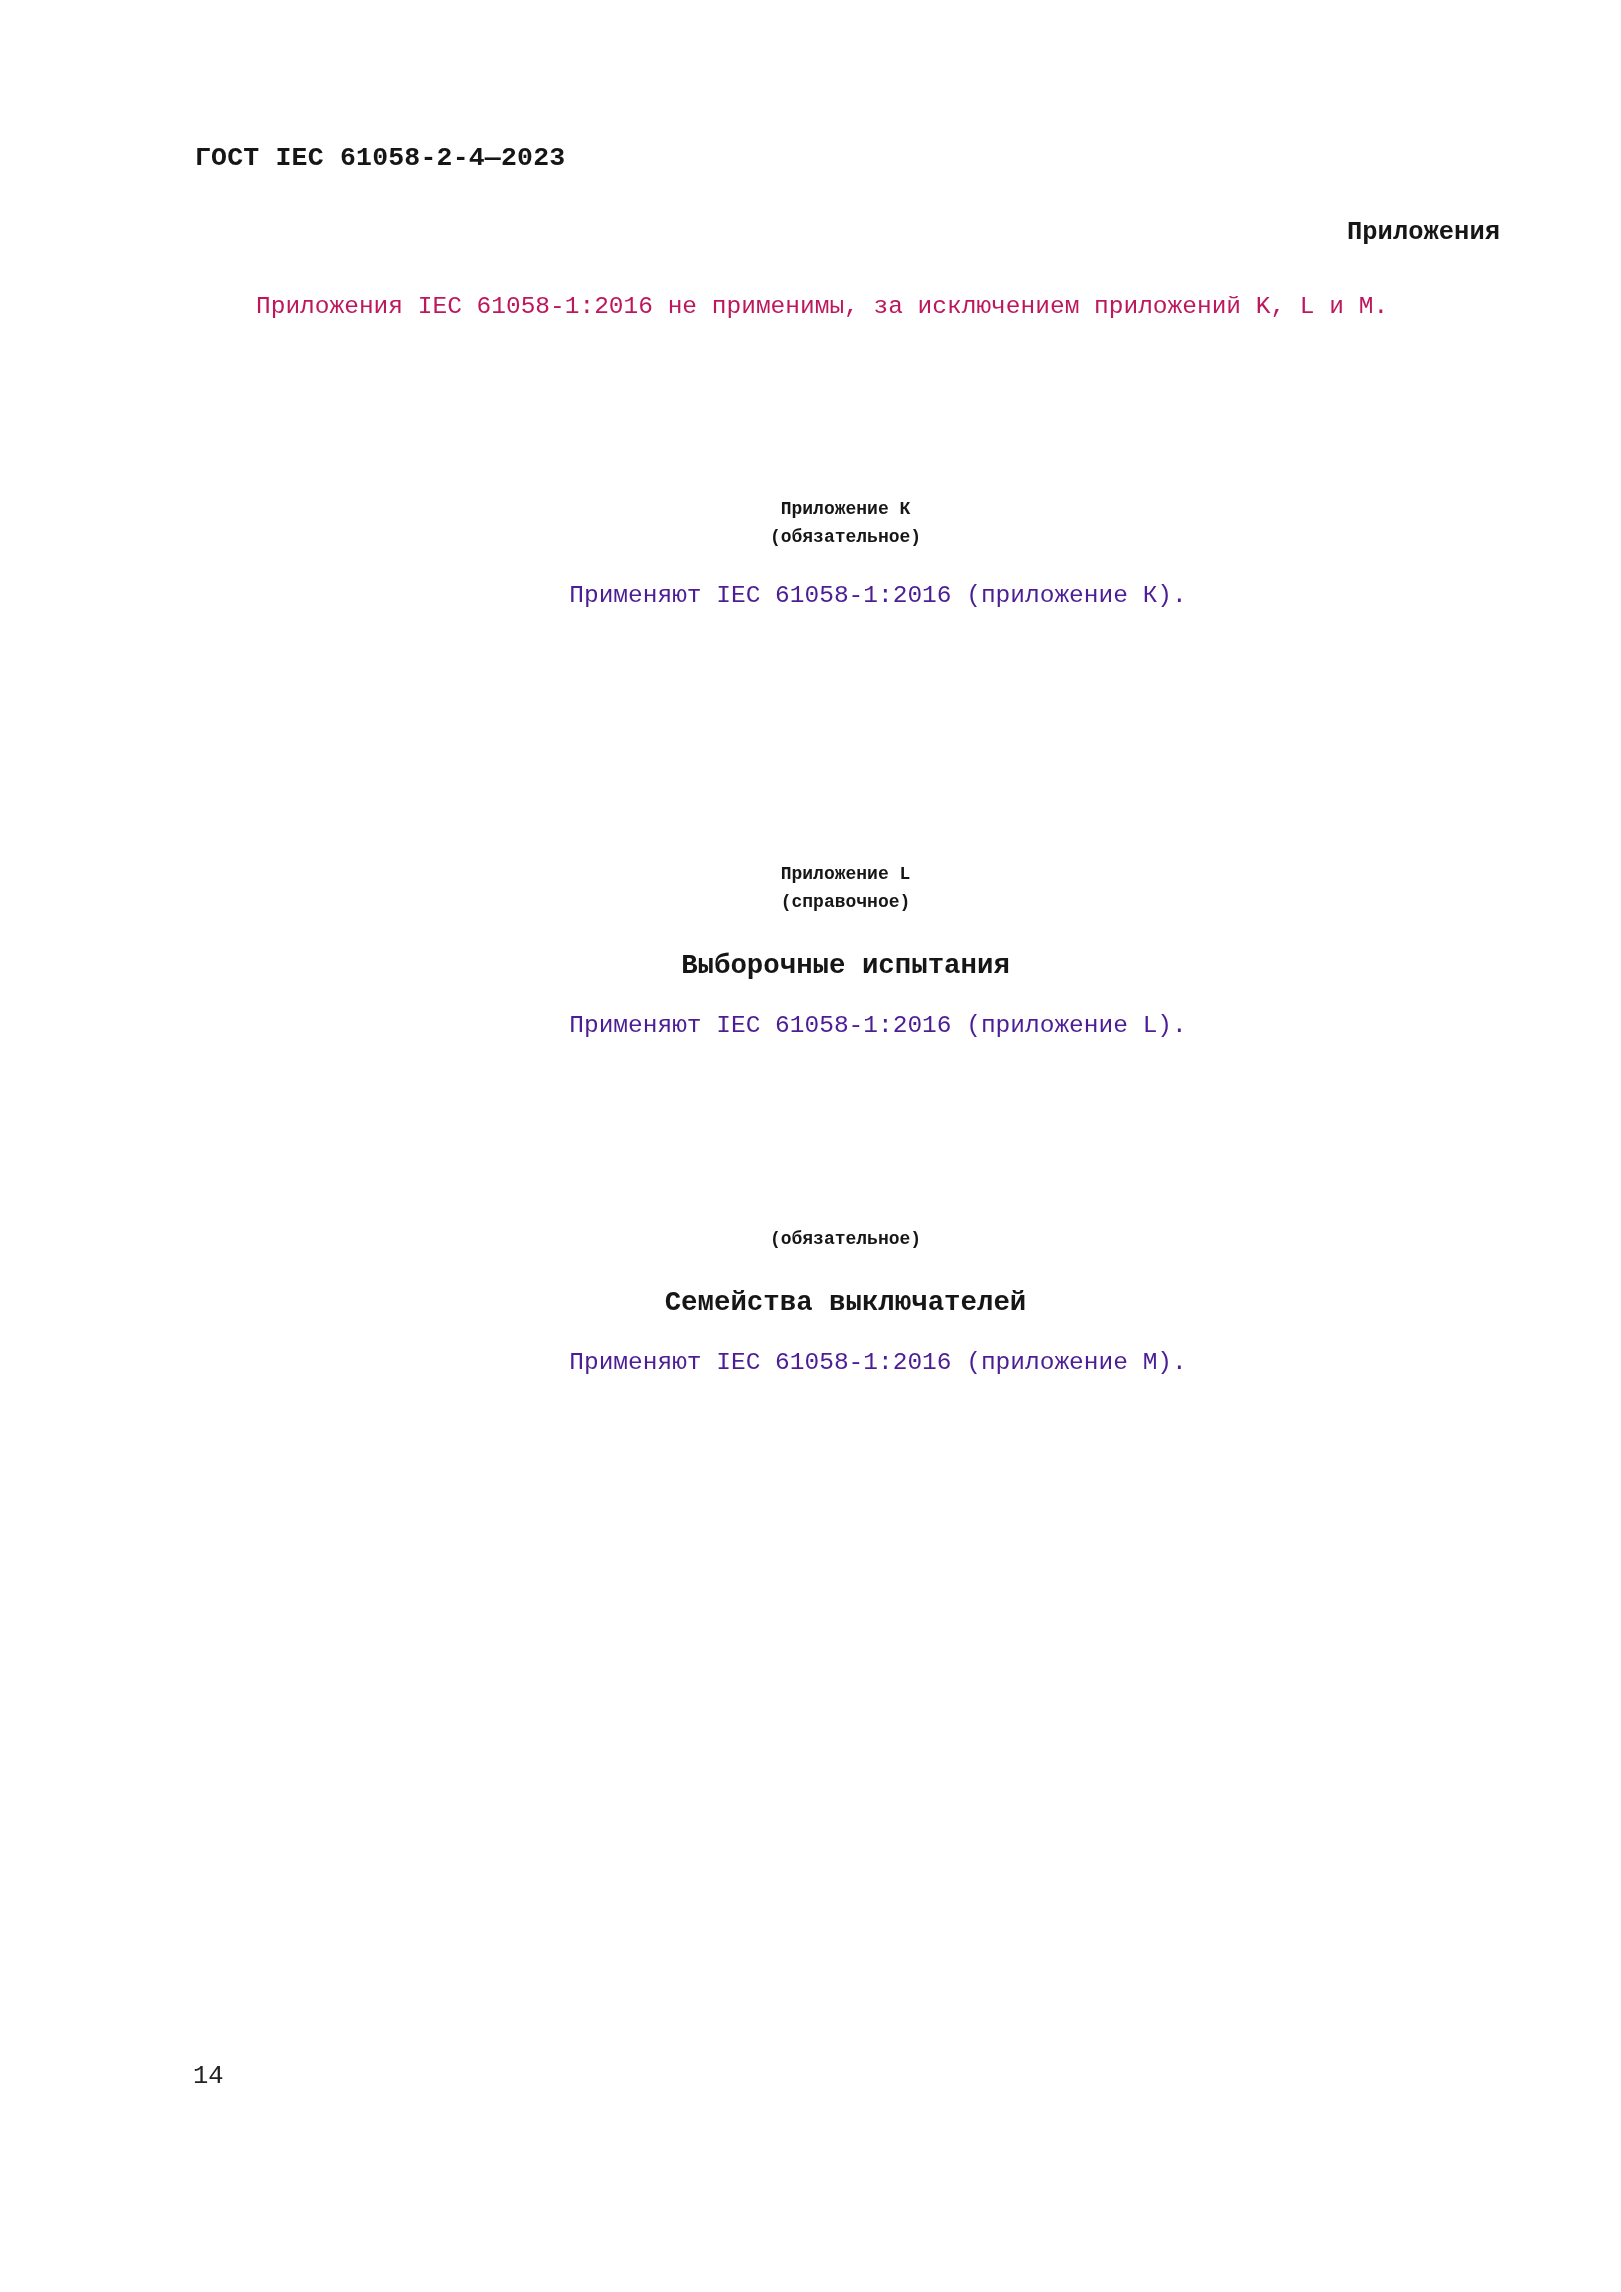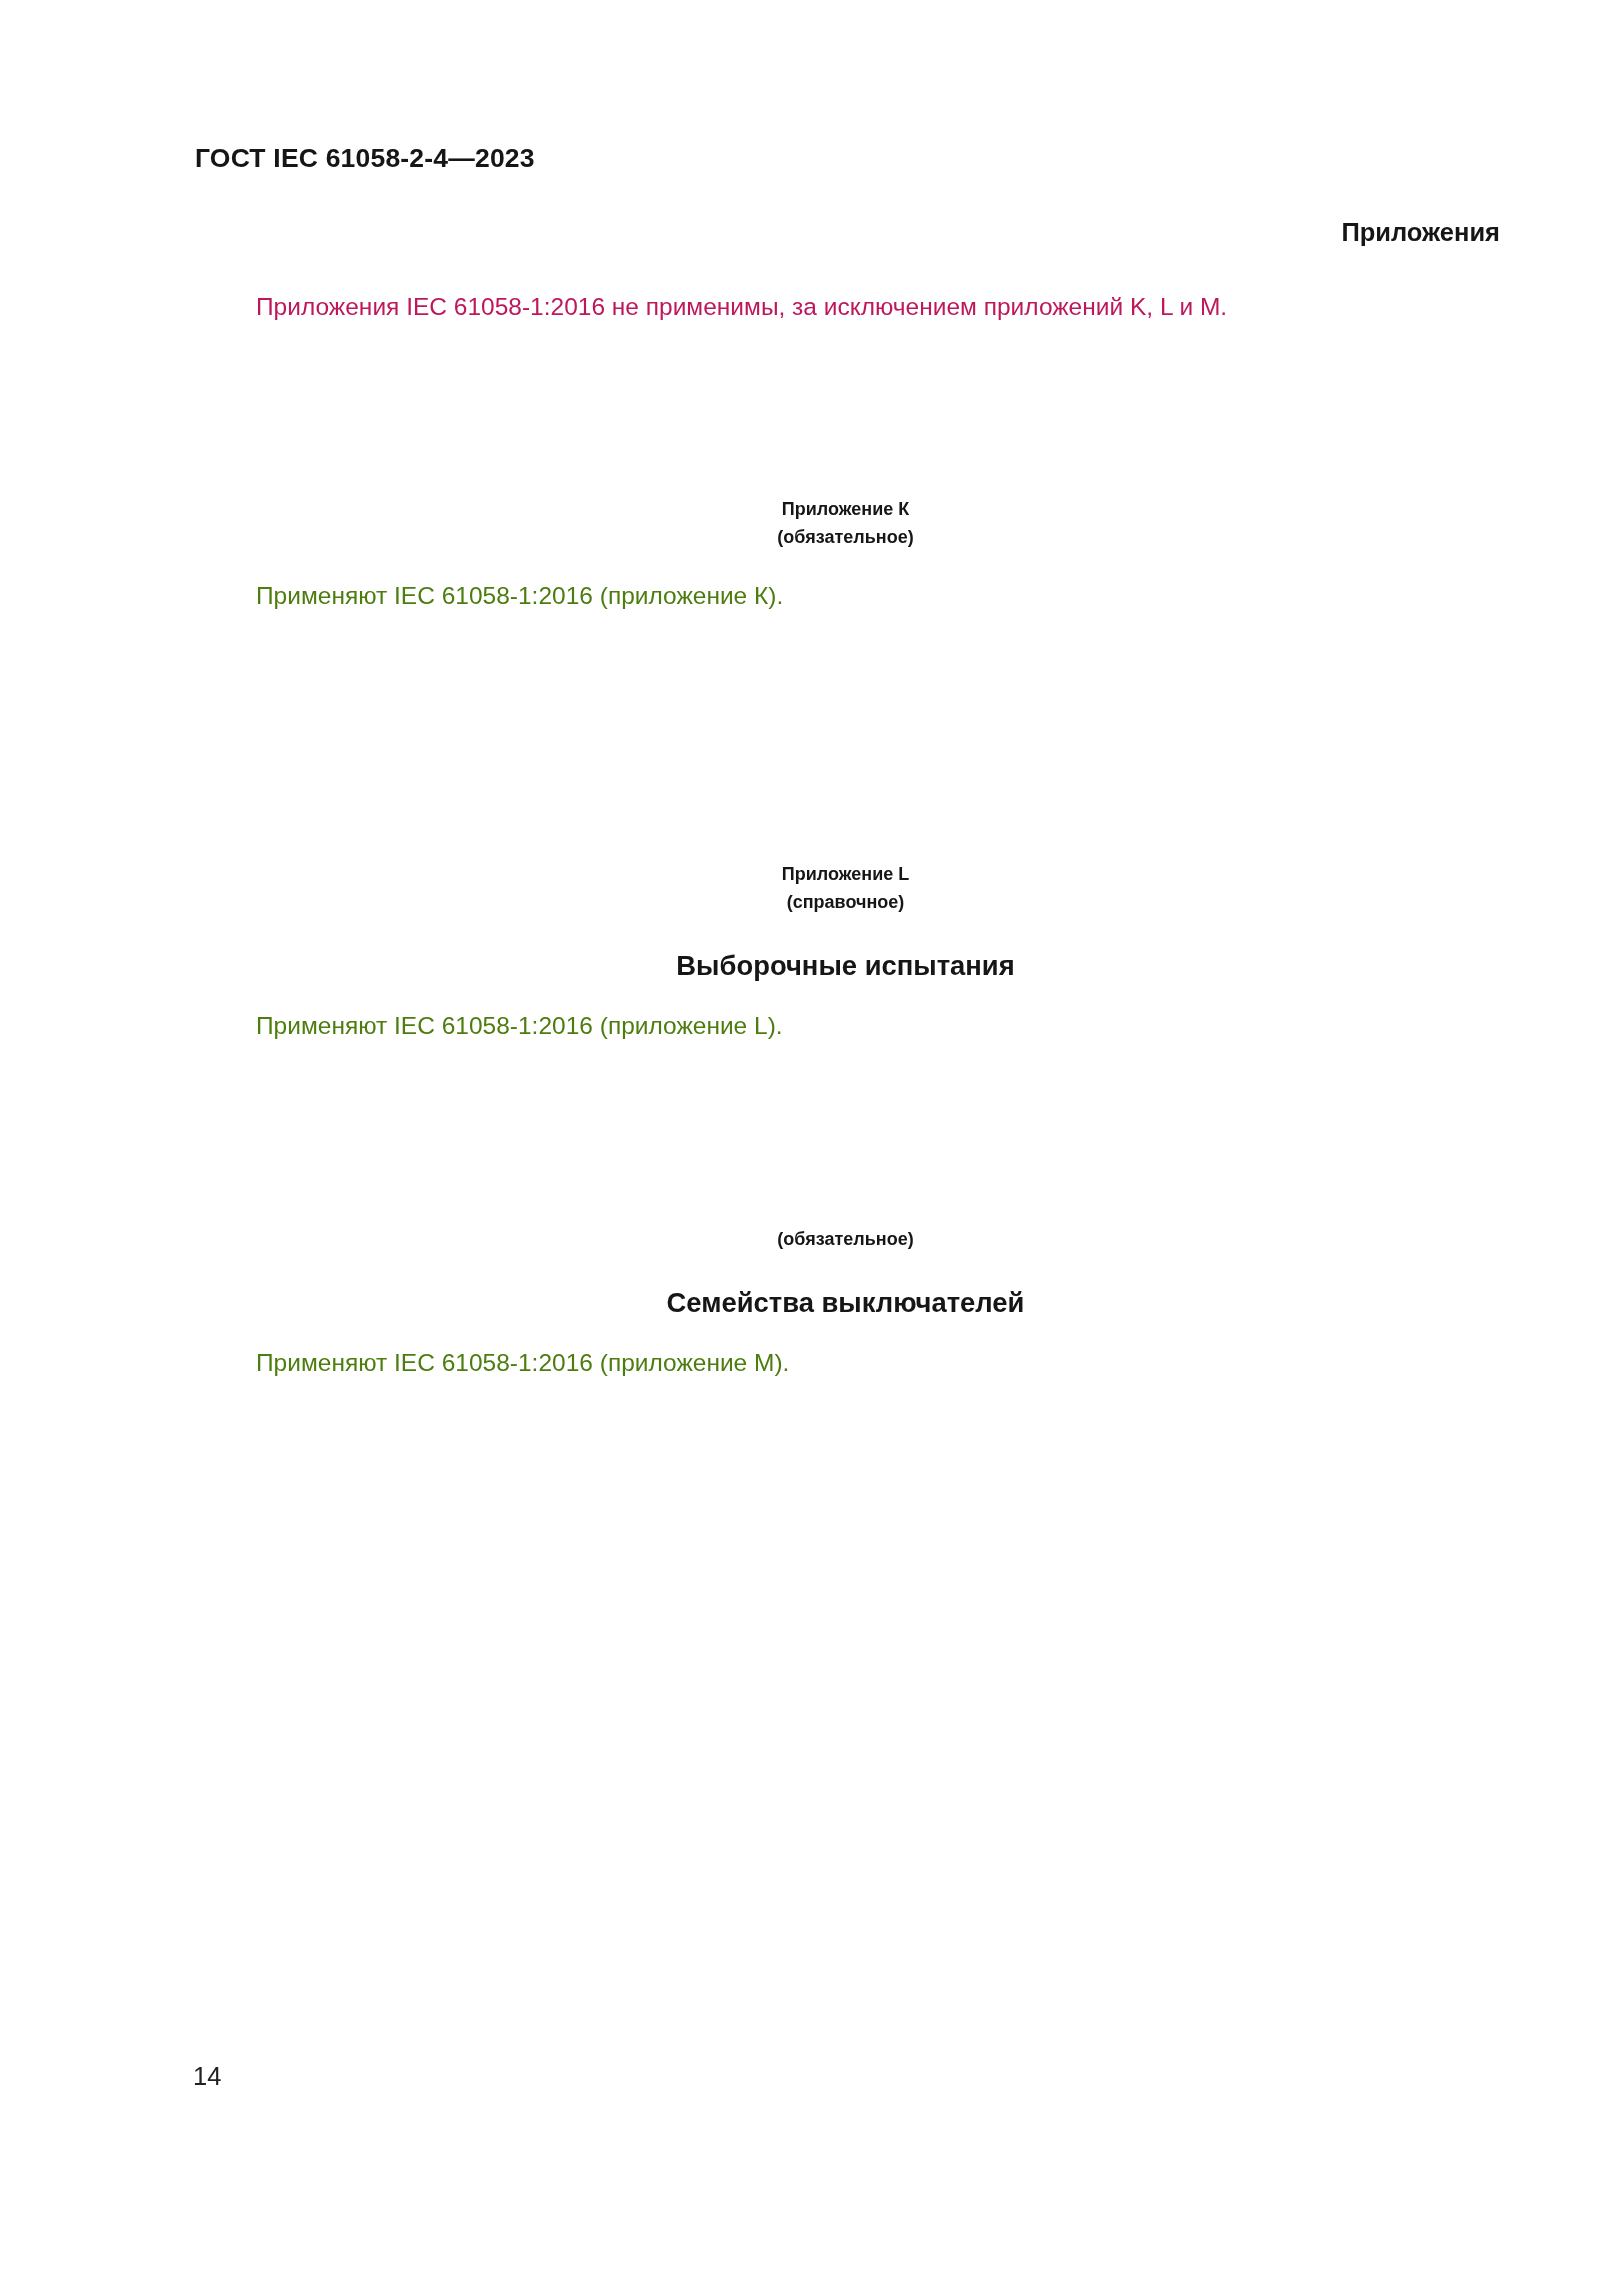--- a/index.html
+++ b/index.html
@@ -6,21 +6,21 @@
   html, body {
     margin: 0;
     padding: 0;
     background: #ffffff;
   }
   .page {
     position: relative;
     width: 1621px;
     height: 2293px;
     background: #ffffff;
-    font-family: Liberation Sans, sans-serif;
+    font-family: Liberation Mono, monospace;
     color: #1a1a1a;
     overflow: hidden;
   }
   .doc-code {
     position: absolute;
     left: 195px;
     top: 143px;
     font-size: 26.5px;
     font-weight: bold;
     color: #161616;
@@ -64,23 +64,23 @@
     font-size: 27.4px;
     font-weight: bold;
     color: #161616;
     line-height: 31px;
     margin-top: 34px;
   }
   .annex-body {
     font-size: 24.5px;
     line-height: 31px;
     margin-top: 29px;
-    text-align: left;
+    text-align: center;
     text-indent: 65px;
-    color: #4d7c0f;
+    color: #4c1d95;
   }
   .page-number {
     position: absolute;
     left: 193px;
     top: 2062px;
     font-size: 25.5px;
     color: #222222;
   }
 </style>
 </head>

